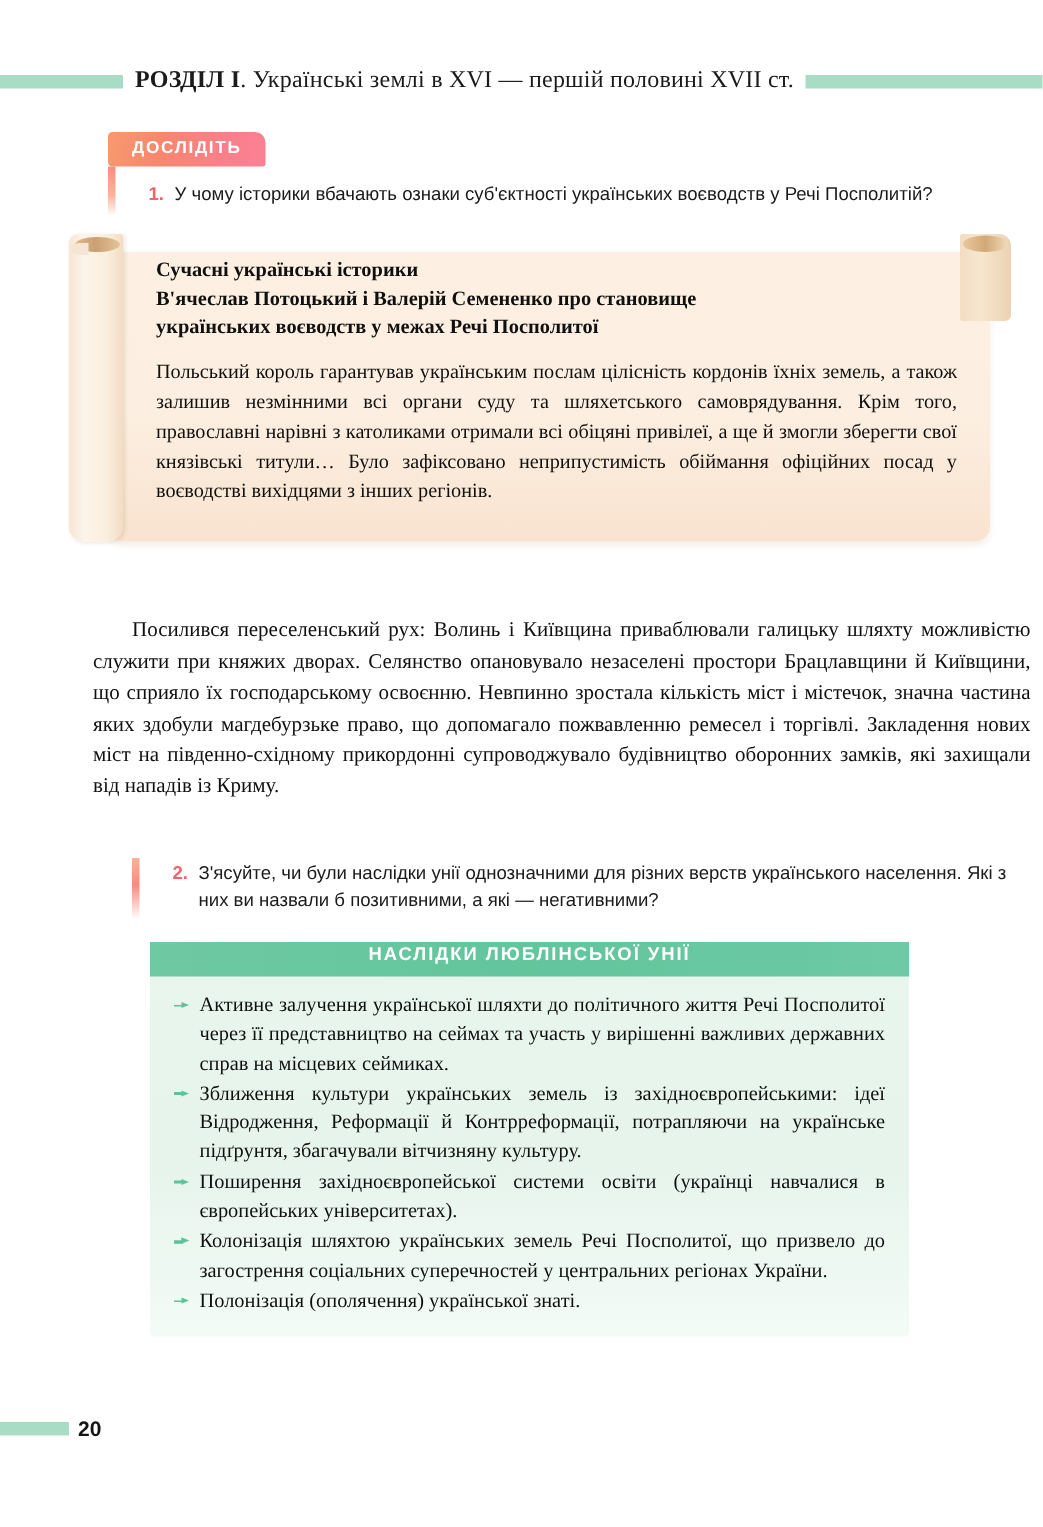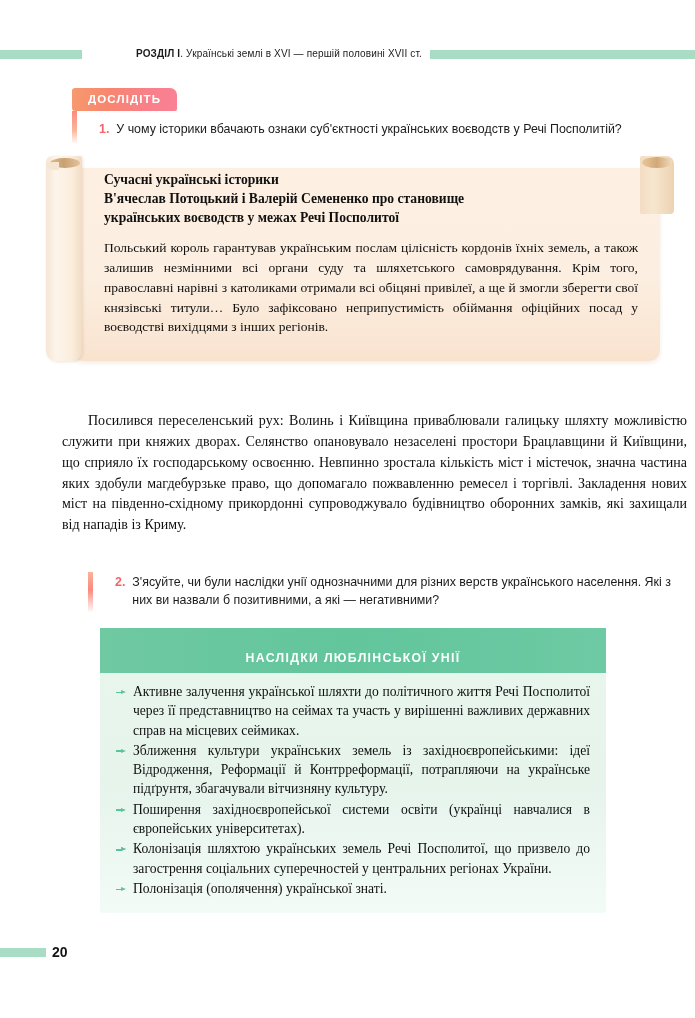--- a/index.html
+++ b/index.html
@@ -27,28 +27,27 @@
     display: flex;
     align-items: center;
   }
   .runhead-rule-left {
     width: 82px;
     height: 9px;
     background: #a9dcc4;
     flex: 0 0 auto;
   }
   .runhead-text {
-    font-family: Liberation Sans, sans-serif;
-    font-size: 10px;
+    font-family: Liberation Serif, serif;
+    font-size: 16px;
     letter-spacing: .15px;
     color: #1b1b1b;
     white-space: nowrap;
     padding: 0 8px 0 8px;
     line-height: 1;
-    margin-left: 46px;
   }
   .runhead-text b { font-weight: 700; }
   .runhead-rule-right {
     flex: 1 1 auto;
     height: 9px;
     background: #a9dcc4;
     margin-right: 0;
   }
 
   
@@ -224,21 +223,21 @@
     padding-bottom: 14px;
   }
   .green-head {
     background: linear-gradient(90deg, #6fc9a2 0%, #62c59c 50%, #6ecaa4 100%);
     color: #ffffff;
     font-family: "Liberation Sans", sans-serif;
     font-weight: 700;
     font-size: 12.3px;
     letter-spacing: 1.3px;
     text-align: center;
-    padding: 23px 6px 8px 6px;
+    padding: 1px 6px 8px 6px;
   }
   .green-list {
     list-style: none;
     margin: 0;
     padding: 9px 16px 0 16px;
   }
   .green-list li {
     position: relative;
     padding-left: 17px;
     margin-bottom: 1px;

